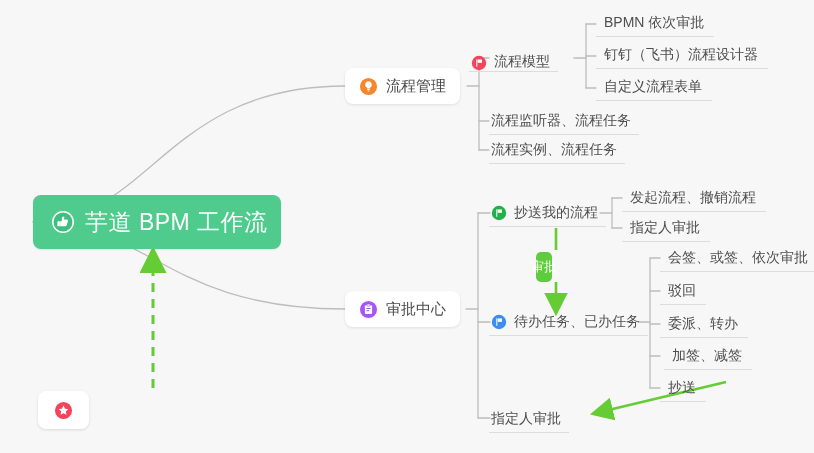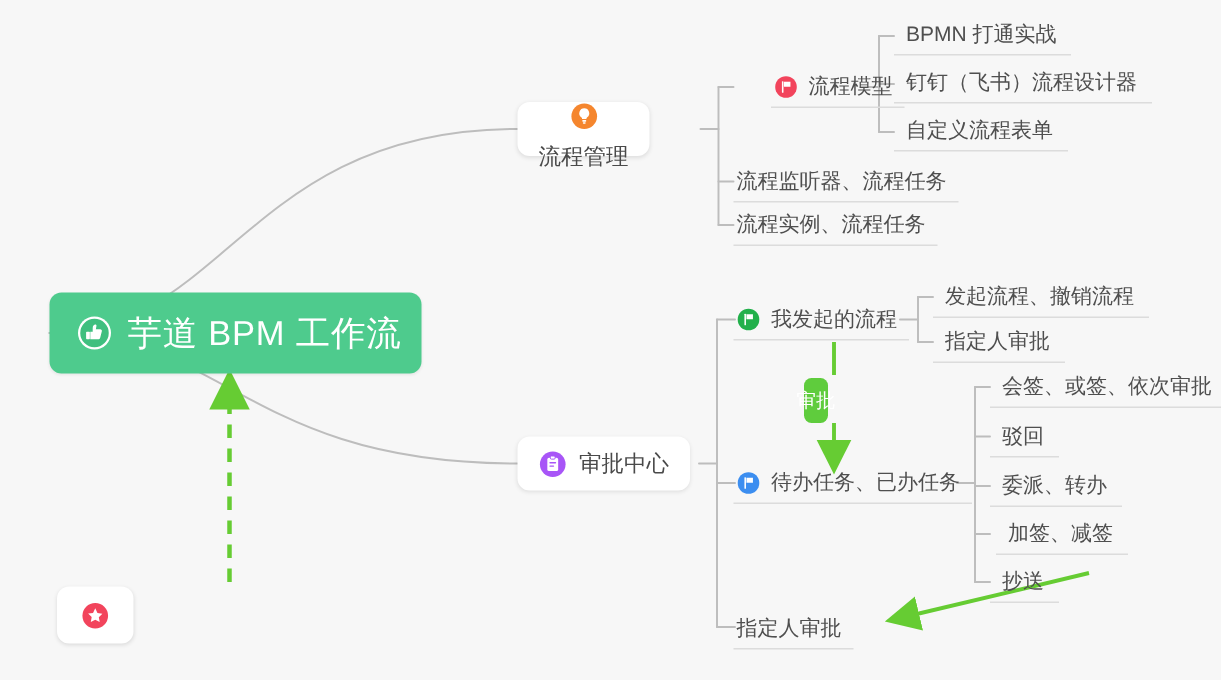--- a/index.html
+++ b/index.html
@@ -134,45 +134,45 @@
       <svg width="24" height="24" viewBox="0 0 24 24">
         <circle cx="12" cy="12" r="11" fill="#ffffff"></circle>
         <circle cx="12" cy="12" r="9.5" fill="#3FBF7F"></circle>
         <path d="M9.2 11.2h1.6V8.6c0-1.2.8-2.2 1.8-2.2.5 0 .8.4.7.9l-.4 2.2h2.9c.8 0 1.3.7 1.1 1.4l-1.1 4.2c-.2.7-.8 1.1-1.5 1.1H9.2z" fill="#ffffff"></path>
         <rect x="6.4" y="11.2" width="2.5" height="5" rx=".5" fill="#ffffff"></rect>
       </svg>
     </span>
     <span class="label">芋道 BPM 工作流</span>
   </div>
 
-  <div class="node branch" style="left:345px;top:68px;flex-direction:column;">
+  <div class="node branch" style="left:345px;top:68px;">
     <span class="ico">
       <svg width="19" height="19" viewBox="0 0 20 20">
         <circle cx="10" cy="10" r="9" fill="#F5862E"></circle>
         <path d="M10 4.4a3.5 3.5 0 0 0-2.1 6.3c.4.3.6.8.6 1.3h3c0-.5.2-1 .6-1.3A3.5 3.5 0 0 0 10 4.4z" fill="#ffffff"></path>
         <rect x="8.6" y="12.7" width="2.8" height="1.1" rx=".5" fill="#ffffff"></rect>
         <rect x="9" y="14.2" width="2" height="1" rx=".5" fill="#ffffff"></rect>
       </svg>
     </span>
     <span class="label">流程管理</span>
   </div>
 
-  <div class="node sub" style="left:514px;top:44px;">
+  <div class="node sub" style="left:469px;top:44px;align-items:flex-end;">
     <span class="ico">
       <svg width="16" height="16" viewBox="0 0 20 20">
         <circle cx="10" cy="10" r="9" fill="#F2445C"></circle>
         <rect x="6.6" y="5.2" width="1.3" height="9.6" rx=".5" fill="#ffffff"></rect>
         <path d="M8.3 5.6h5.4v4.2H8.3z" fill="#ffffff"></path>
       </svg>
     </span>
     <span class="label">流程模型</span>
   </div>
 
   <div class="node leaf" style="left:596px;top:10px;">
-    <span class="label">BPMN 打通实战</span>
+    <span class="label">BPMN 依次审批</span>
   </div>
   <div class="node leaf" style="left:596px;top:42px;">
     <span class="label">钉钉（飞书）流程设计器</span>
   </div>
   <div class="node leaf" style="left:596px;top:74px;">
     <span class="label">自定义流程表单</span>
   </div>
 
   <div class="node sub" style="left:489px;top:107px;">
     <span class="label">流程监听器、流程任务</span>
@@ -195,21 +195,21 @@
   </div>
 
   <div class="node sub" style="left:489px;top:199px;">
     <span class="ico">
       <svg width="16" height="16" viewBox="0 0 20 20">
         <circle cx="10" cy="10" r="9" fill="#22B04B"></circle>
         <rect x="6.6" y="5.2" width="1.3" height="9.6" rx=".5" fill="#ffffff"></rect>
         <path d="M8.3 5.6h5.4v4.2H8.3z" fill="#ffffff"></path>
       </svg>
     </span>
-    <span class="label">我发起的流程</span>
+    <span class="label">抄送我的流程</span>
   </div>
   <div class="node leaf" style="left:622px;top:185px;">
     <span class="label">发起流程、撤销流程</span>
   </div>
   <div class="node leaf" style="left:622px;top:215px;">
     <span class="label">指定人审批</span>
   </div>
 
   <div class="node sub" style="left:489px;top:308px;">
     <span class="ico">

